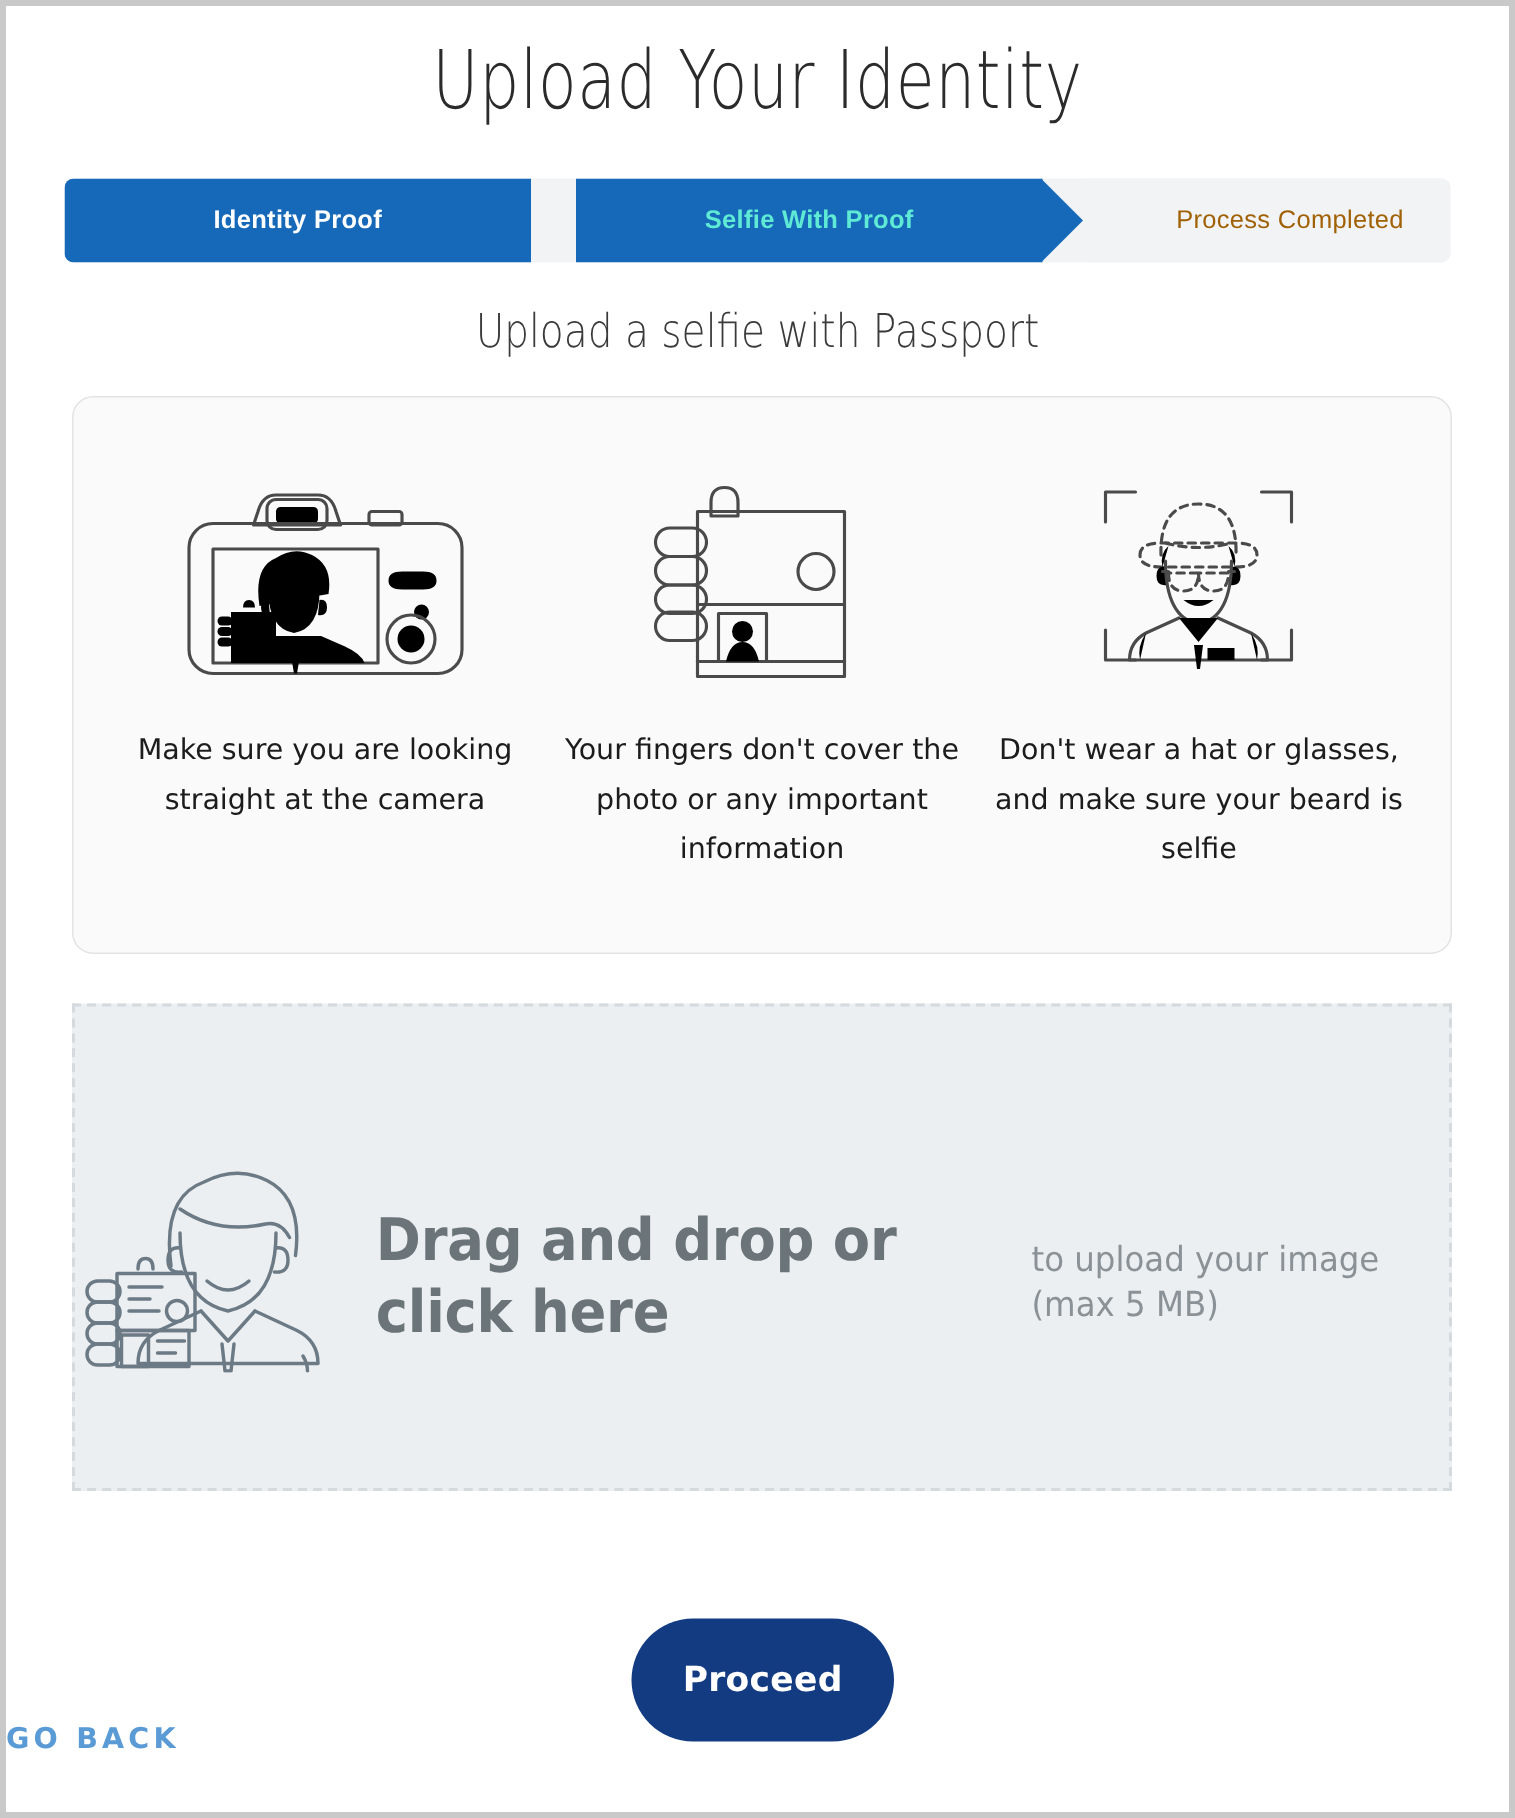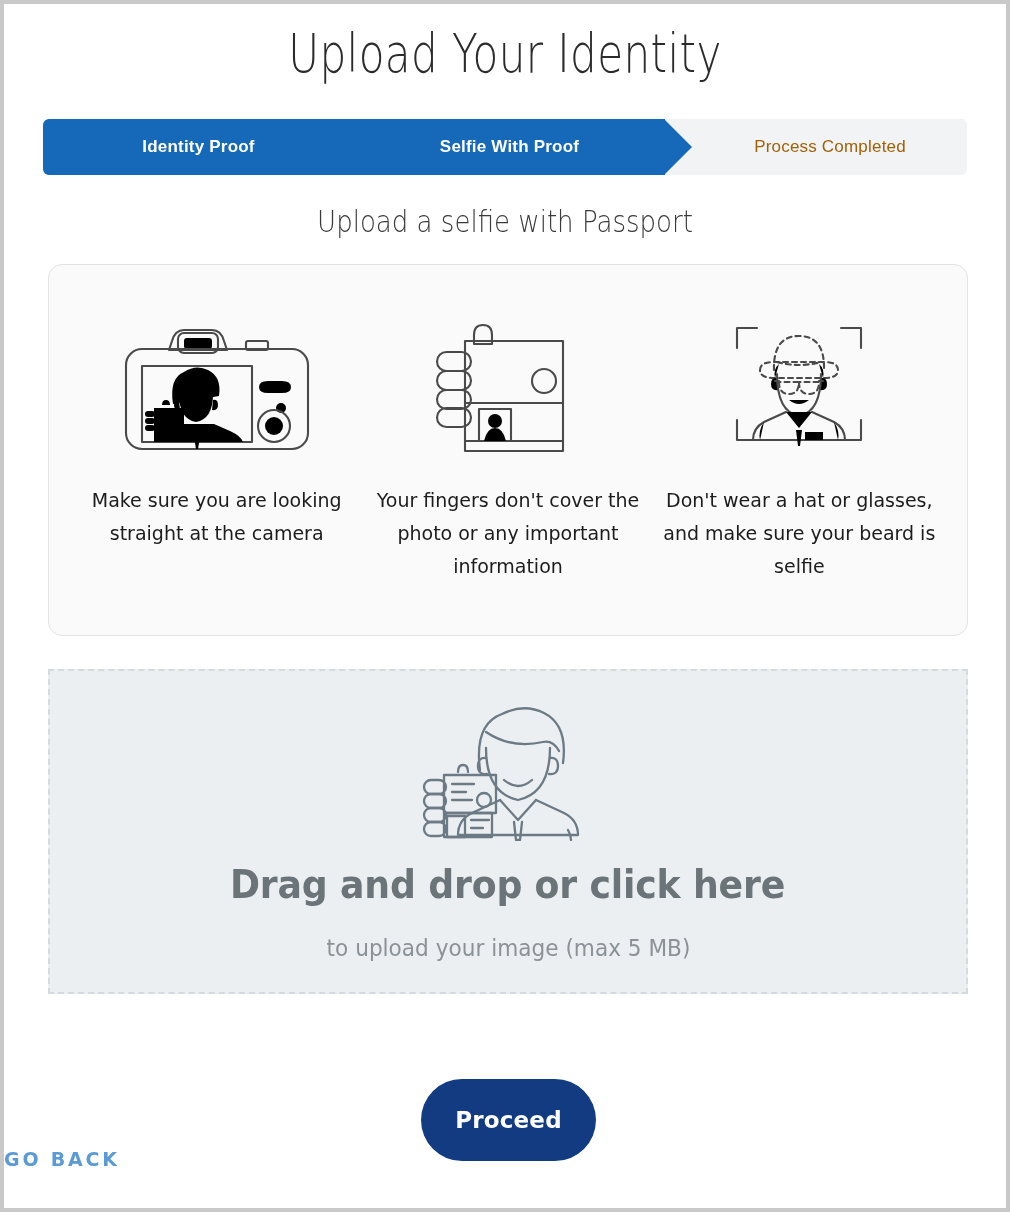--- a/index.html
+++ b/index.html
@@ -49,40 +49,41 @@
   .stepper {
     position: absolute;
     left: 39px; top: 115px;
     width: 924px;
     height: 56px;
     background: #f2f3f5;
     border-radius: 6px;
     overflow: hidden;
     display: flex;
     align-items: stretch;
+    gap: 30px;
   }
   .step {
     position: relative;
     display: flex;
     align-items: center;
     justify-content: center;
     font-size: 17px;
     font-weight: bold;
     letter-spacing: 0.2px;
     white-space: nowrap;
   }
   .step-1 {
     width: 311px;
     background: #1669b8;
     color: #ffffff;
   }
   .step-2 {
     width: 311px;
     background: #1669b8;
-    color: #ffffff;
+    color: #5eead4;
     text-align: right;
   }
   .step-2::after {
     content: "";
     position: absolute;
     right: -27px;
     top: 0;
     width: 0; height: 0;
     border-top: 28px solid transparent;
     border-bottom: 28px solid transparent;
@@ -152,21 +153,21 @@
 
   
   .dropzone {
     position: absolute;
     left: 44px; top: 665px;
     width: 920px;
     height: 325px;
     background: #eceff1;
     border: 2px dashed #d5dade;
     display: flex;
-    flex-direction: column;
+    flex-direction: row;
     align-items: center;
     justify-content: flex-start;
     padding-top: 22px;
     cursor: pointer;
   }
   .dropzone-icon {
     height: 150px;
     display: flex;
     align-items: center;
     justify-content: center;

